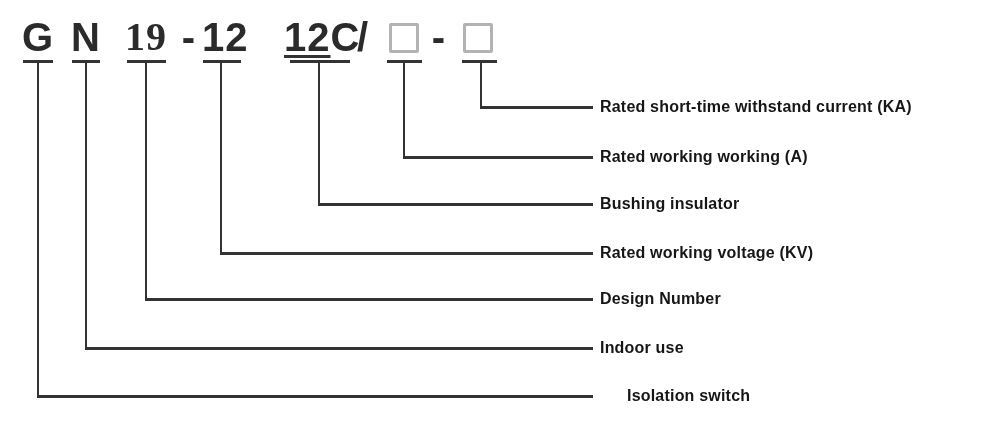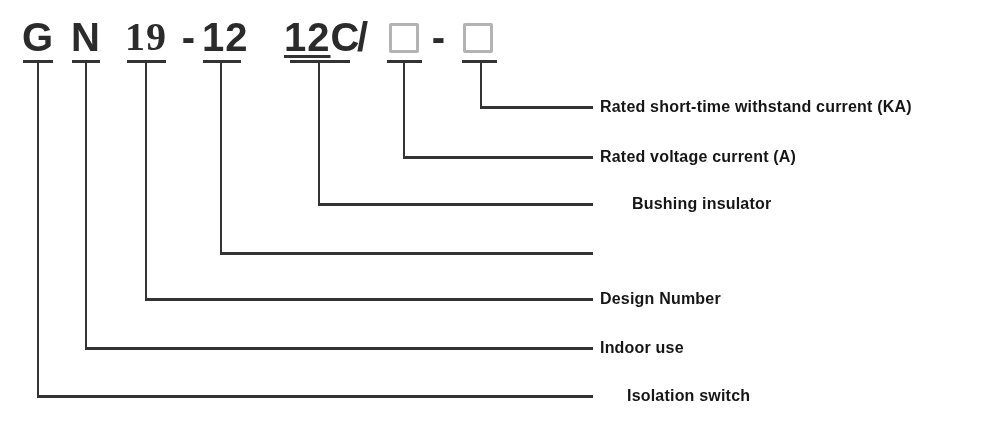--- a/index.html
+++ b/index.html
@@ -94,19 +94,20 @@
 
   <div class="conn" style="left:480px; width:113px; height:47px;"></div>
   <div class="conn" style="left:403px; width:190px; height:97px;"></div>
   <div class="conn" style="left:318px; width:275px; height:144px;"></div>
   <div class="conn" style="left:220px; width:373px; height:193px;"></div>
   <div class="conn" style="left:145px; width:448px; height:239px;"></div>
   <div class="conn" style="left:85px;  width:508px; height:288px;"></div>
   <div class="conn" style="left:37px;  width:556px; height:336px;"></div>
 
   <div class="lbl" style="top:96px;">Rated short-time withstand current (KA)</div>
-  <div class="lbl" style="top:146px;">Rated voltage current (A)</div>
-  <div class="lbl" style="top:193px;margin-left:32px;">Bushing insulator</div>
+  <div class="lbl" style="top:146px;">Rated working working (A)</div>
+  <div class="lbl" style="top:193px;">Bushing insulator</div>
+  <div class="lbl" style="top:242px;">Rated working voltage (KV)</div>
   <div class="lbl" style="top:337px;">Indoor use</div>
   <div class="lbl" style="top:288px;">Design Number</div>
   <div class="lbl" style="top:385px; left:627px;">Isolation switch</div>
 
 </div>
 
 </body></html>

